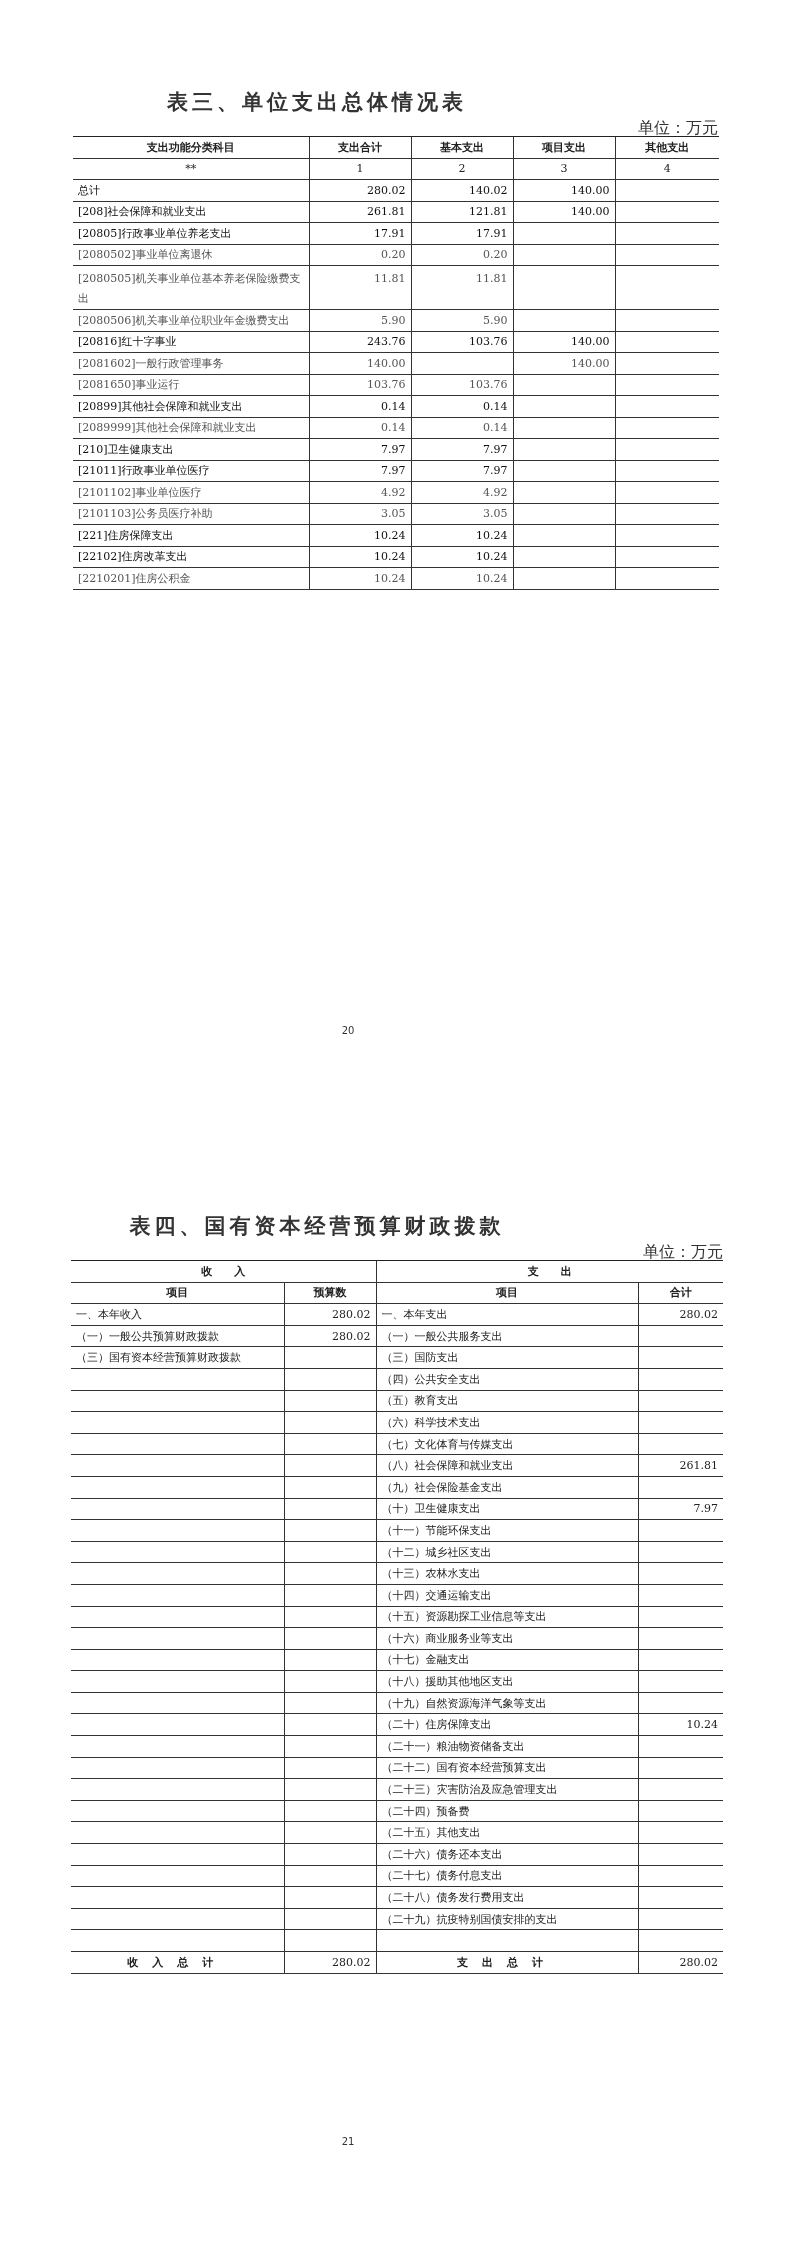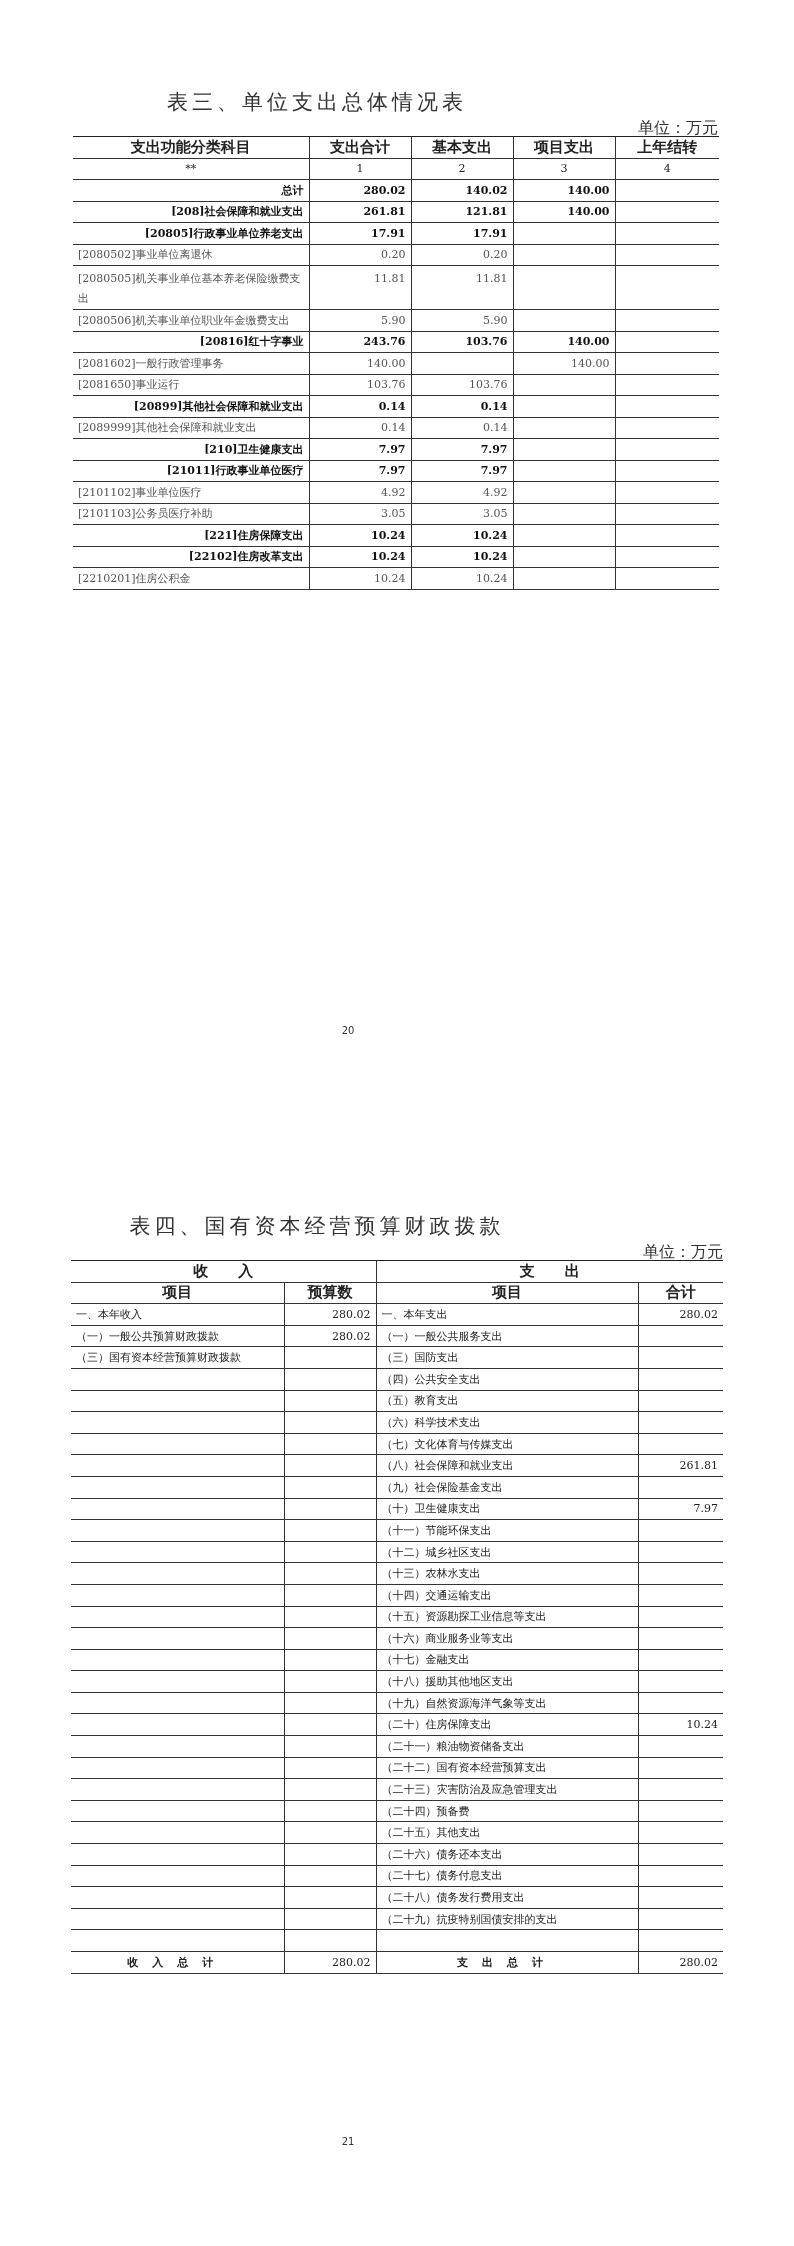--- a/index.html
+++ b/index.html
@@ -1,26 +1,26 @@
 <!DOCTYPE html>
 <html><head>
 <meta charset="utf-8">
 <style>
   * { box-sizing: border-box; margin: 0; padding: 0; }
   body { width: 794px; height: 2246px; background: #ffffff; font-family: "DejaVu Serif", "Liberation Serif", serif; color: #222; position: relative; }
-  .page-title { position: absolute; left: 0; width: 634px; text-align: center; font-size: 21px; letter-spacing: 4px; color: #333; font-weight: normal; }
+  .page-title { position: absolute; left: 0; width: 634px; text-align: center; font-size: 21px; letter-spacing: 4px; color: #333; font-weight: bold; }
   .unit { position: absolute; font-size: 16px; color: #333; }
   .page-num { position: absolute; left: 0; width: 696px; text-align: center; font-family: "DejaVu Sans", sans-serif; font-size: 10px; color: #333; }
   table { position: absolute; border-collapse: collapse; table-layout: fixed; font-size: 11px; }
   td, th { border-top: 1px solid #333; border-bottom: 1px solid #333; border-left: 1px solid #333; height: 21.5px; padding: 0 5px; white-space: nowrap; overflow: hidden; font-weight: normal; }
   td:first-child, th:first-child { border-left: none; }
-  th { text-align: center; font-family: "DejaVu Sans", sans-serif; font-weight: bold; font-size: 15px; }
+  th { text-align: center; font-family: "DejaVu Sans", sans-serif; font-weight: bold; font-size: 11px; }
   .num { text-align: right; }
   .ctr { text-align: center; }
-  .bold td { font-weight: bold; color: #111; text-align: right; }
+  .bold td { font-weight: normal; color: #111; }
   .light td { color: #555; }
   .tall td { height: 42px; vertical-align: top; padding-top: 3px; white-space: normal; line-height: 20px; }
   .spaced { letter-spacing: 14px; }
   table.t1 { left: 73px; top: 136px; width: 646px; }
   table.t2 { left: 71px; top: 1260px; width: 652px; }
   table.t2 td, table.t2 th { height: 21.6px; }
   .t1 tr:first-child th, .t2 tr:first-child th { border-top: 1.5px solid #222; }
 </style>
 </head>
 <body>
@@ -35,21 +35,21 @@
       <col style="width:102px">
       <col style="width:102px">
       <col style="width:104px">
     </colgroup>
   <thead>
     <tr>
       <th>支出功能分类科目</th>
       <th>支出合计</th>
       <th>基本支出</th>
       <th>项目支出</th>
-      <th>上年结转</th>
+      <th>其他支出</th>
     </tr>
     <tr>
       <td class="ctr">**</td>
       <td class="ctr">1</td>
       <td class="ctr">2</td>
       <td class="ctr">3</td>
       <td class="ctr">4</td>
     </tr>
   </thead>
   <tbody id="t1-body">

